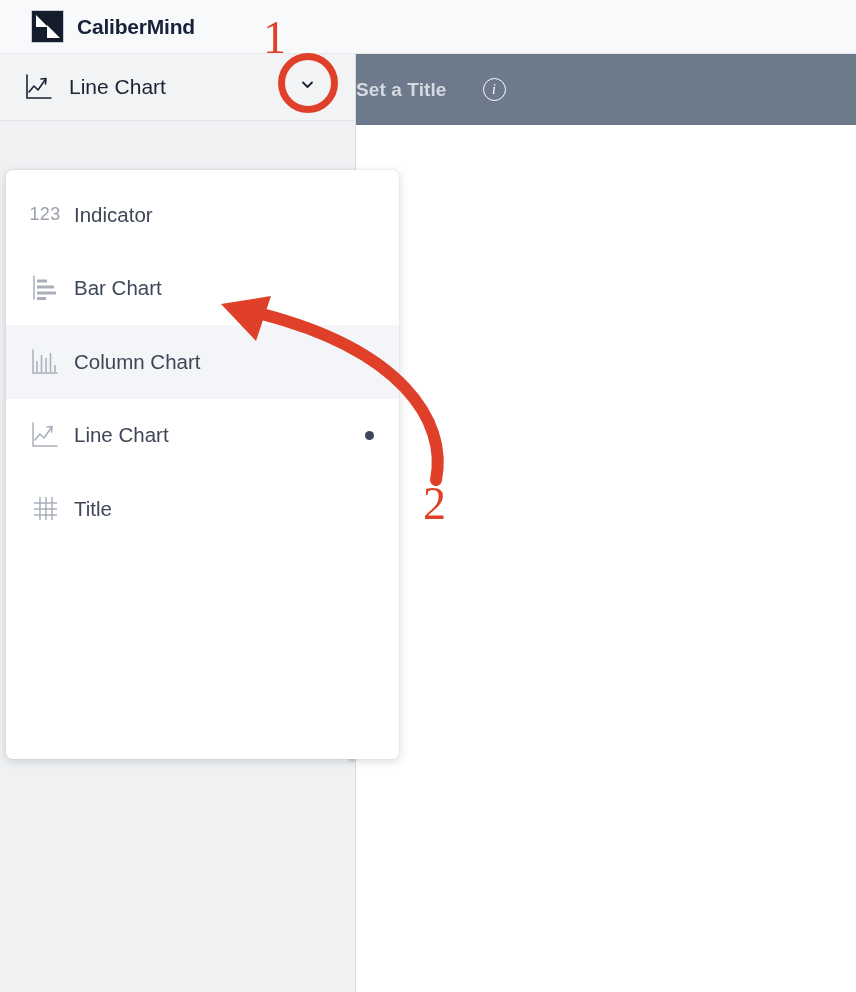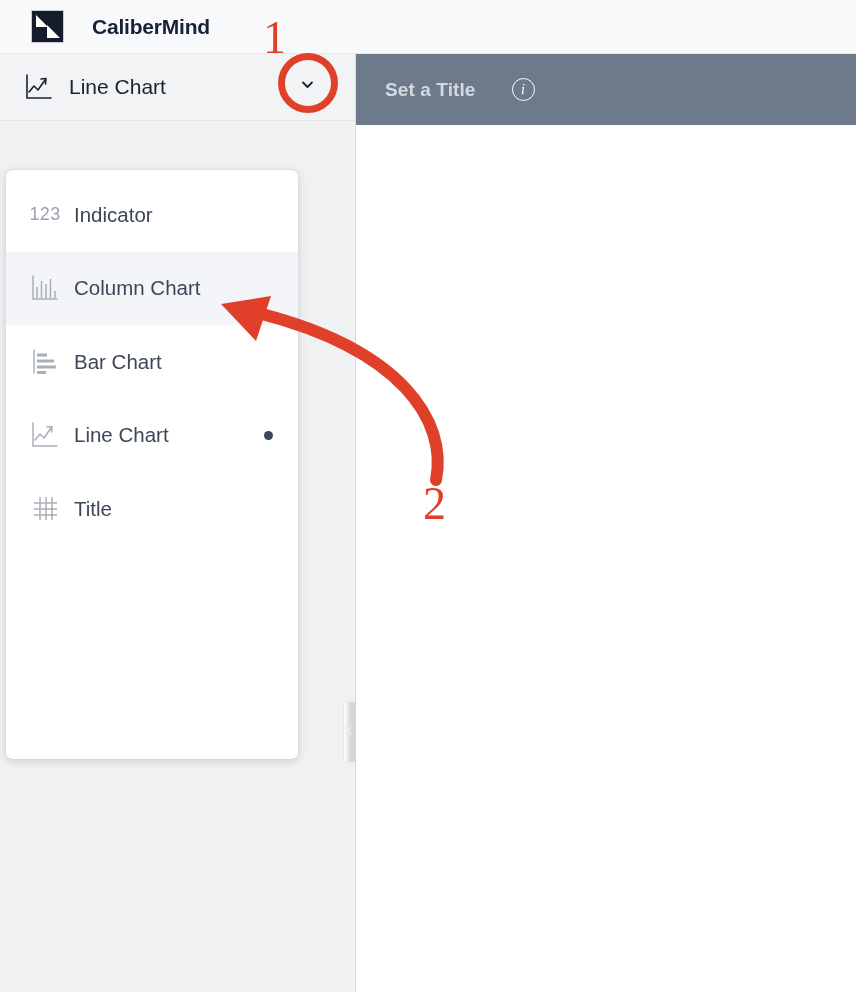--- a/index.html
+++ b/index.html
@@ -25,21 +25,21 @@
     left: 0; top: 0;
     width: 856px; height: 54px;
     background: #f8f9fa;
     border-bottom: 1px solid #e6e8eb;
     display: flex;
     align-items: center;
   }
   .brand {
     display: flex;
     align-items: center;
-    gap: 28px;
+    gap: 13px;
     margin-left: 31px;
   }
   .brand-mark {
     width: 33px; height: 33px;
     background: #151c2c;
     border: 1px solid #c9ccd2;
     position: relative;
     overflow: hidden;
     flex: none;
   }
@@ -111,21 +111,21 @@
     border-left: 1.6px solid #f2f3f5;
     border-bottom: 1.6px solid #f2f3f5;
     transform: rotate(45deg);
   }
 
   
   .menu {
     position: absolute;
     left: 6px;
     top: 116px;
-    width: 292px;
+    width: 393px;
     height: 589px;
     background: #ffffff;
     border-radius: 6px;
     box-shadow: 0 2px 10px rgba(20,25,40,0.16), 0 0 1px rgba(20,25,40,0.22);
     padding: 8px 0;
     z-index: 30;
   }
   .menu-item {
     position: relative;
     height: 73.5px;
@@ -172,21 +172,20 @@
   }
   .title-bar {
     position: absolute;
     left: 0; top: 0;
     width: 500px; height: 71px;
     background: #6d7a8c;
     display: flex;
     align-items: center;
   }
   .title-text {
-    margin-left: 29px;
     font-size: 19px;
     font-weight: bold;
     color: #d5d9e0;
     letter-spacing: 0.1px;
   }
   .info-icon {
     margin-left: 36px;
     width: 23px; height: 23px;
     border: 1.6px solid #ffffff;
     border-radius: 50%;
@@ -271,50 +270,50 @@
     <div class="menu">
 
       <div class="menu-item">
         <span class="menu-icon">
           <span class="menu-num">123</span>
         </span>
         <span class="menu-label">Indicator</span>
       </div>
 
 
+      <div class="menu-item">
+        <span class="menu-icon">
+          <svg width="30" height="30" viewBox="0 0 30 30" fill="none" stroke="#a9aeb8" stroke-width="1.5">
+            <path d="M4 3 L4 26" stroke-linecap="round"></path>
+            <path d="M7 8 L17 8" stroke-width="3"></path>
+            <path d="M7 14 L24 14" stroke-width="3"></path>
+            <path d="M7 20 L26 20" stroke-width="3"></path>
+            <path d="M7 25.5 L16 25.5" stroke-width="3"></path>
+          </svg>
+        </span>
+        <span class="menu-label">Bar Chart</span>
+      </div>
+
       <div class="menu-item is-hover">
         <span class="menu-icon">
           <svg width="30" height="30" viewBox="0 0 30 30" fill="none" stroke="#a9aeb8" stroke-width="1.5">
             <path d="M3 3 L3 26 L27 26" stroke-linecap="round"></path>
             <path d="M7 14 L7 25"></path>
             <path d="M11.5 8 L11.5 25"></path>
             <path d="M16 11 L16 25"></path>
             <path d="M20.5 6 L20.5 25"></path>
             <path d="M25 18 L25 25"></path>
           </svg>
         </span>
         <span class="menu-label">Column Chart</span>
       </div>
 
       <div class="menu-item">
         <span class="menu-icon">
           <svg width="30" height="30" viewBox="0 0 30 30" fill="none" stroke="#a9aeb8" stroke-width="1.5">
-            <path d="M4 3 L4 26" stroke-linecap="round"></path>
-            <path d="M7 8 L17 8" stroke-width="3"></path>
-            <path d="M7 14 L24 14" stroke-width="3"></path>
-            <path d="M7 20 L26 20" stroke-width="3"></path>
-            <path d="M7 25.5 L16 25.5" stroke-width="3"></path>
-          </svg>
-        </span>
-        <span class="menu-label">Bar Chart</span>
-      </div>
-
-      <div class="menu-item">
-        <span class="menu-icon">
-          <svg width="30" height="30" viewBox="0 0 30 30" fill="none" stroke="#a9aeb8" stroke-width="1.5">
             <path d="M3 3 L3 26 L27 26" stroke-linecap="round"></path>
             <polyline points="5,20 10,14 14,18 21,8" stroke-linejoin="round" stroke-linecap="round"></polyline>
             <polyline points="17,7 22,6.5 21.5,12" stroke-linejoin="round" stroke-linecap="round"></polyline>
           </svg>
         </span>
         <span class="menu-label">Line Chart</span>
         <span class="menu-dot"></span>
       </div>
 
 

